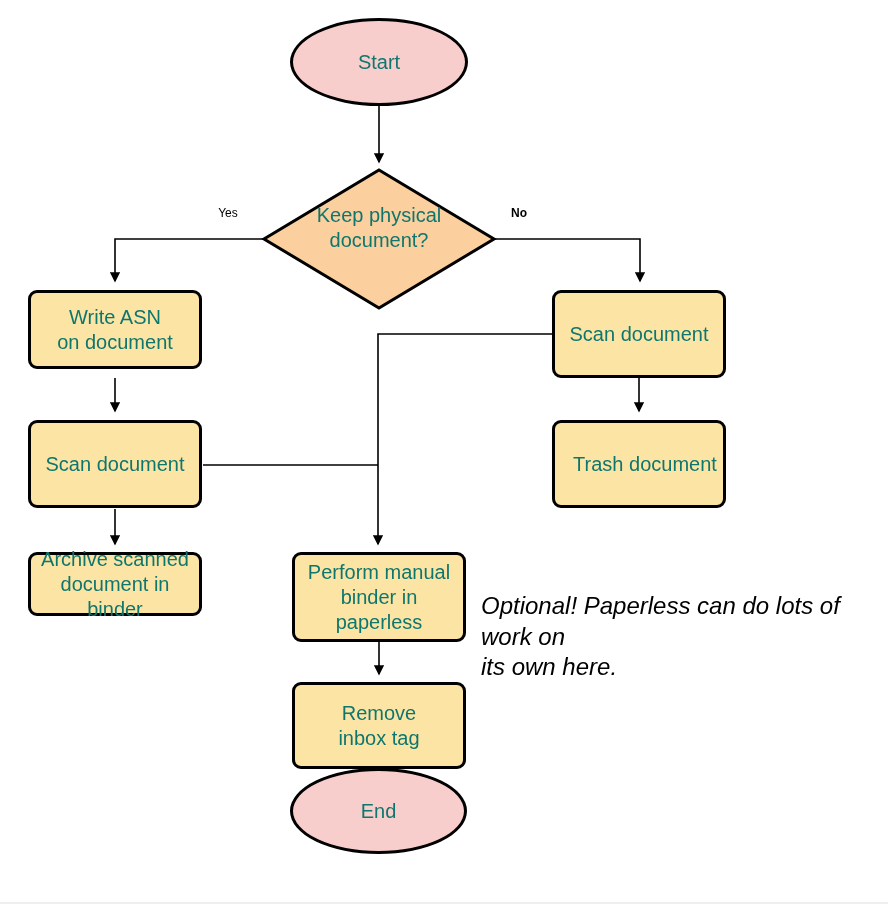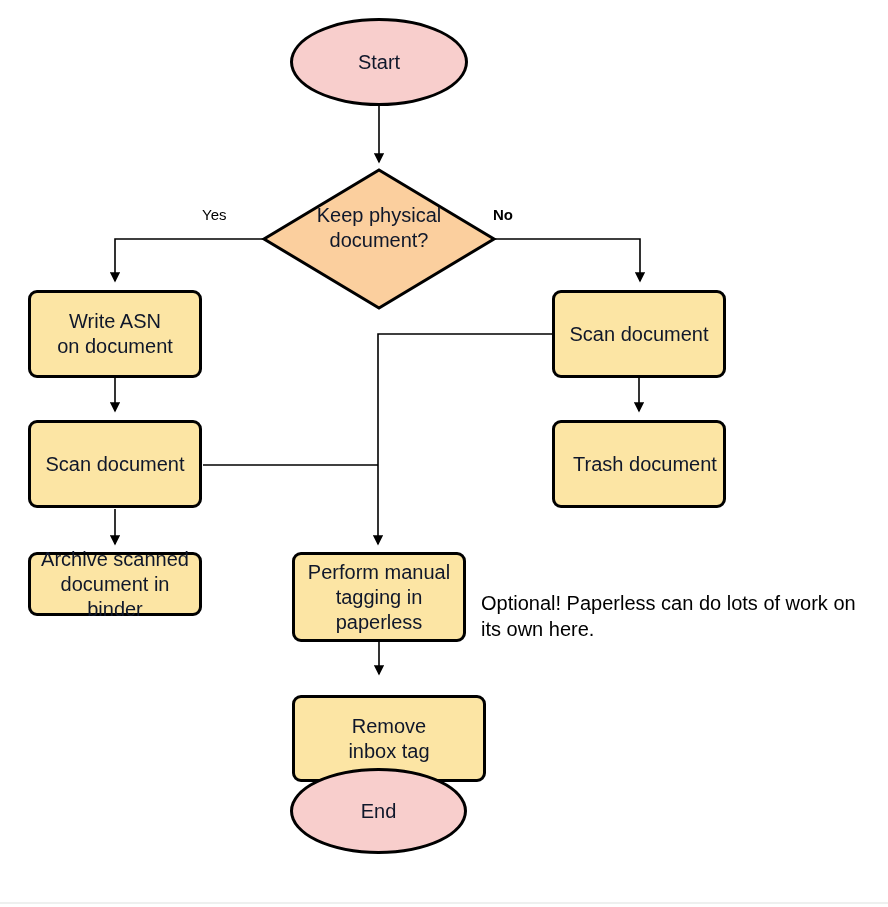--- a/index.html
+++ b/index.html
@@ -30,44 +30,45 @@
   .node {
     position: absolute;
     box-sizing: border-box;
     display: flex;
     align-items: center;
     justify-content: center;
     text-align: center;
     font-size: 20px;
     line-height: 1.25;
     white-space: pre-line;
-    color: #0f172a;
+    color: #0f766e;
   }
   .process {
     background: #fce5a4;
     border: 3px solid #000000;
     border-radius: 9px;
   }
   .terminal {
     background: #f8cecc;
     border: 3.5px solid #000000;
     border-radius: 50%;
   }
   .decision-label {
     background: transparent;
   }
   .edge-label {
     position: absolute;
-    font-size: 15px;
-    text-align: left;
+    font-size: 12px;
+    text-align: center;
     white-space: nowrap;
   }
   .note {
     position: absolute;
-    font-size: 20px;
+    font-size: 24px;
+    font-style: italic;
     line-height: 1.28;
     white-space: pre-line;
     text-align: left;
   }
   .bottom-rule {
     position: absolute;
     left: 0;
     top: 902px;
     width: 888px;
     height: 1.5px;
@@ -106,21 +107,21 @@
 
   <div class="node decision-label" style="left:277px; top:165px; width:204px; height:126px;">
     <span>Keep physical
 document?</span>
   </div>
 
   <div class="edge-label" style="left:202px; top:206px; width:52px;">Yes</div>
 
   <div class="edge-label" style="left:493px; top:206px; width:52px;font-weight:bold;">No</div>
 
-  <div class="node process" style="left:28px; top:290px; width:174px; height:88px;">
+  <div class="node process" style="left:28px; top:290px; width:174px; height:79px;">
     <span>Write ASN
 on document</span>
   </div>
 
   <div class="node process" style="left:552px; top:290px; width:174px; height:88px;">
     <span>Scan document</span>
   </div>
 
   <div class="node process" style="left:28px; top:420px; width:174px; height:88px;">
     <span>Scan document</span>
@@ -131,28 +132,28 @@
   </div>
 
   <div class="node process" style="left:28px; top:552px; width:174px; height:64px;">
     <span>Archive scanned
 document in
 binder</span>
   </div>
 
   <div class="node process" style="left:292px; top:552px; width:174px; height:90px;">
     <span>Perform manual
-tagging in
+binder in
 paperless</span>
   </div>
 
   <div class="note" style="left:481px; top:591px; width:404px;">Optional! Paperless can do lots of work on
 its own here.</div>
 
-  <div class="node process" style="left:292px; top:682px; width:194px; height:87px;margin-top:13px;">
+  <div class="node process" style="left:292px; top:682px; width:174px; height:87px;">
     <span>Remove
 inbox tag</span>
   </div>
 
   <div class="node terminal" style="left:290px; top:768px; width:177px; height:86px;">
     <span>End</span>
   </div>
 
   <div class="bottom-rule"></div>
 

